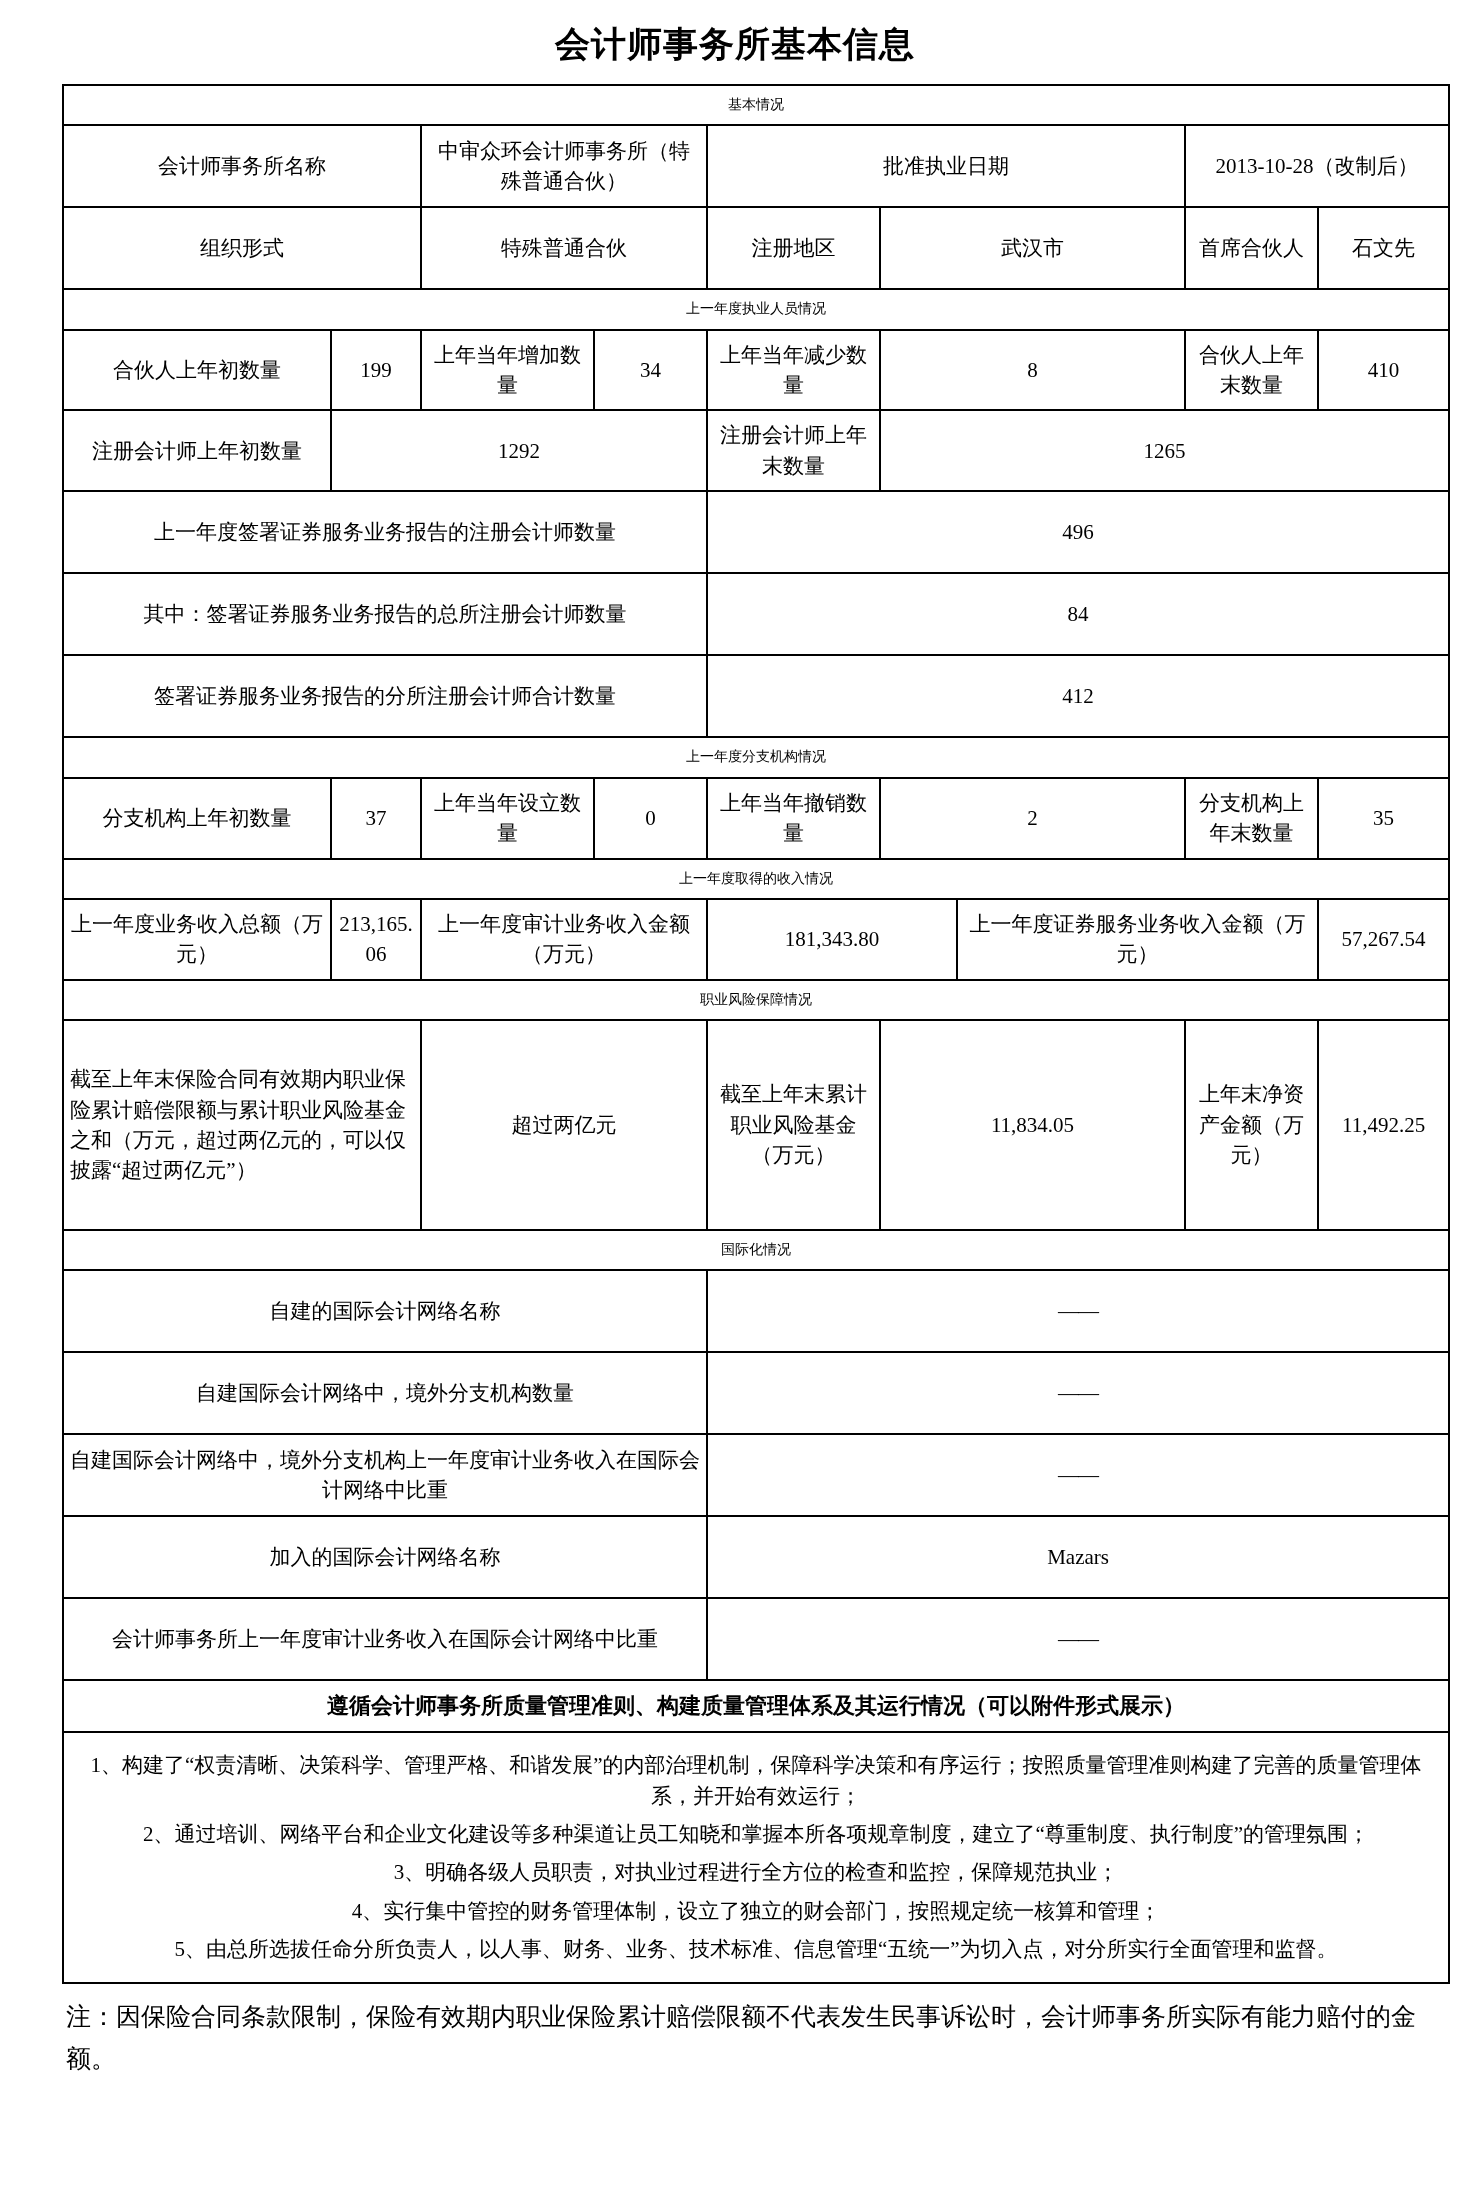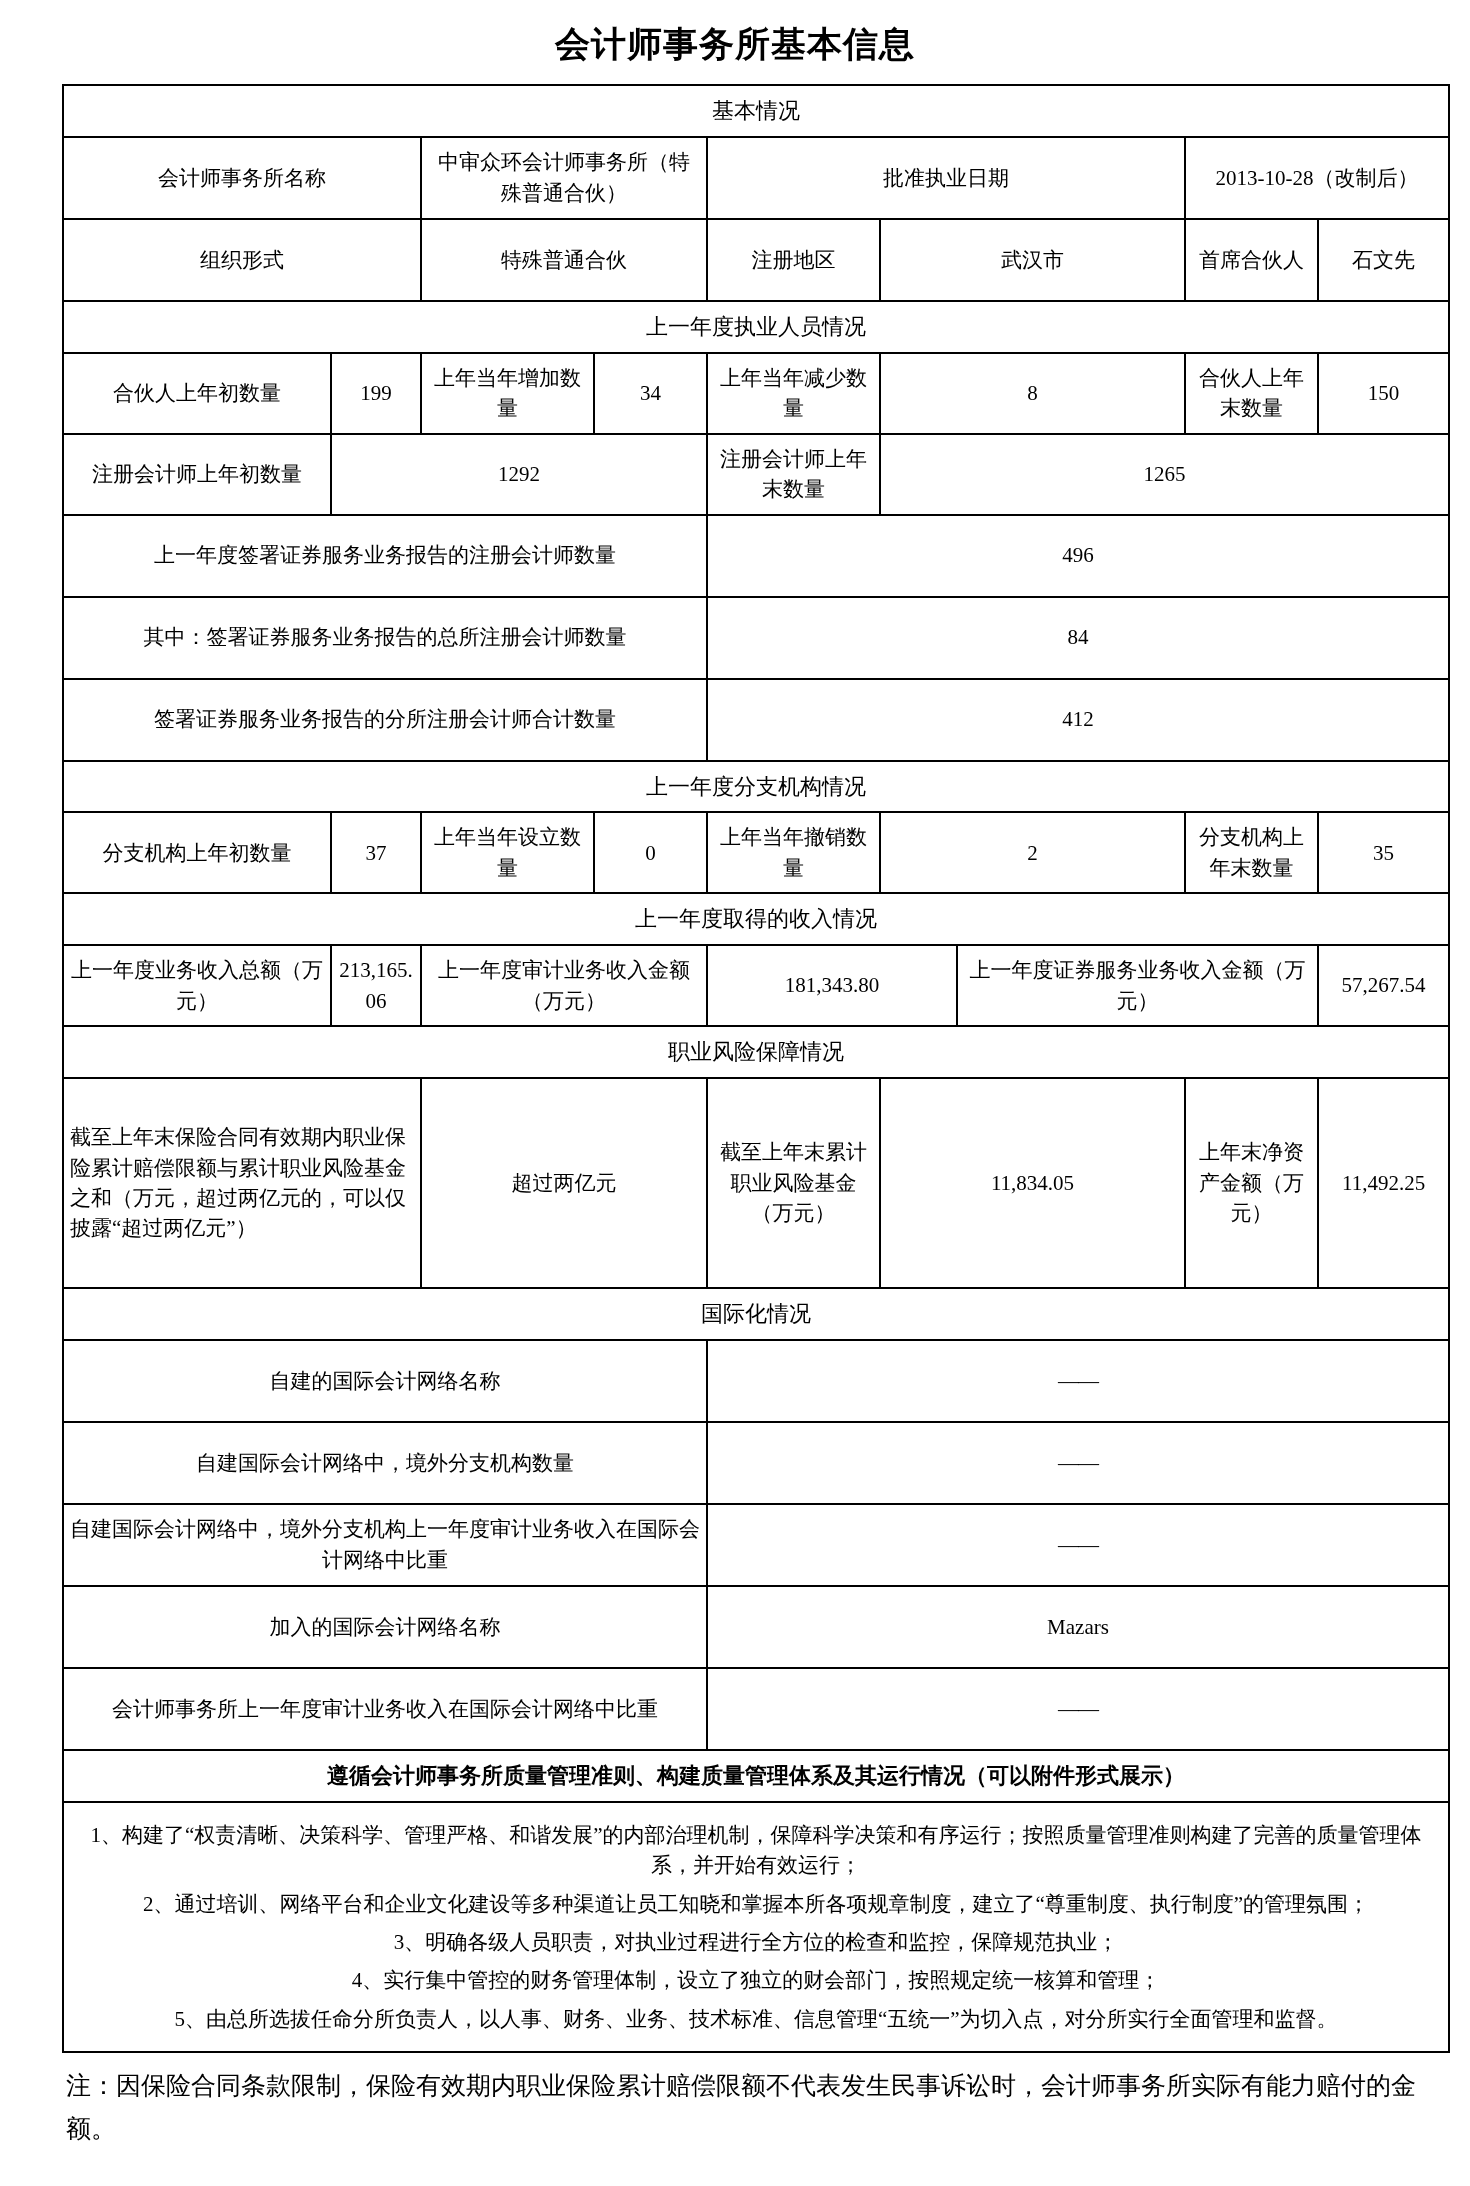--- a/index.html
+++ b/index.html
@@ -34,21 +34,21 @@
   table.main td {
     border: 2px solid #000000;
     padding: 9px 6px;
     text-align: center;
     vertical-align: middle;
     line-height: 1.45;
     word-wrap: break-word;
   }
   td.section {
     padding: 18px 6px;
-    font-size: 22px;
+    font-size: 14px;
   }
   td.tall {
     height: 62px;
   }
   td.label {
     padding-left: 10px;
     padding-right: 10px;
   }
   td.bold-head {
     font-weight: bold;
@@ -122,21 +122,21 @@
       </tr>
 
       <tr>
         <td class="label">合伙人上年初数量</td>
         <td>199</td>
         <td class="label">上年当年增加数量</td>
         <td>34</td>
         <td class="label">上年当年减少数量</td>
         <td colspan="2">8</td>
         <td class="label">合伙人上年末数量</td>
-        <td>150</td>
+        <td>410</td>
       </tr>
 
       <tr>
         <td class="label">注册会计师上年初数量</td>
         <td colspan="3">1292</td>
         <td class="label">注册会计师上年末数量</td>
         <td colspan="4">1265</td>
       </tr>
 
       <tr>

